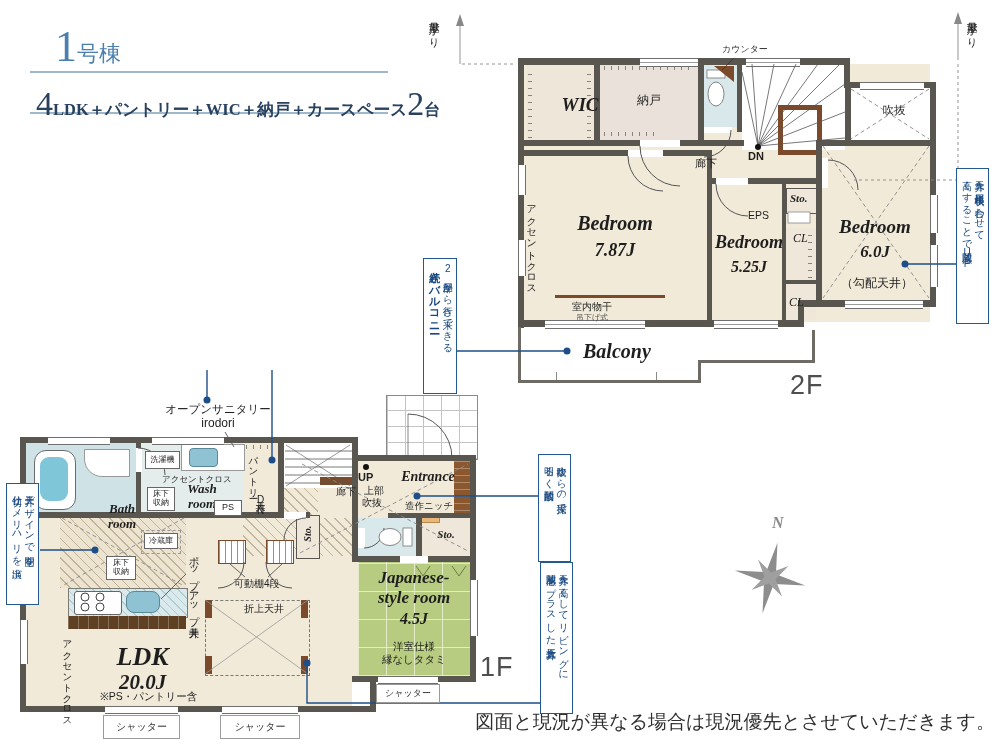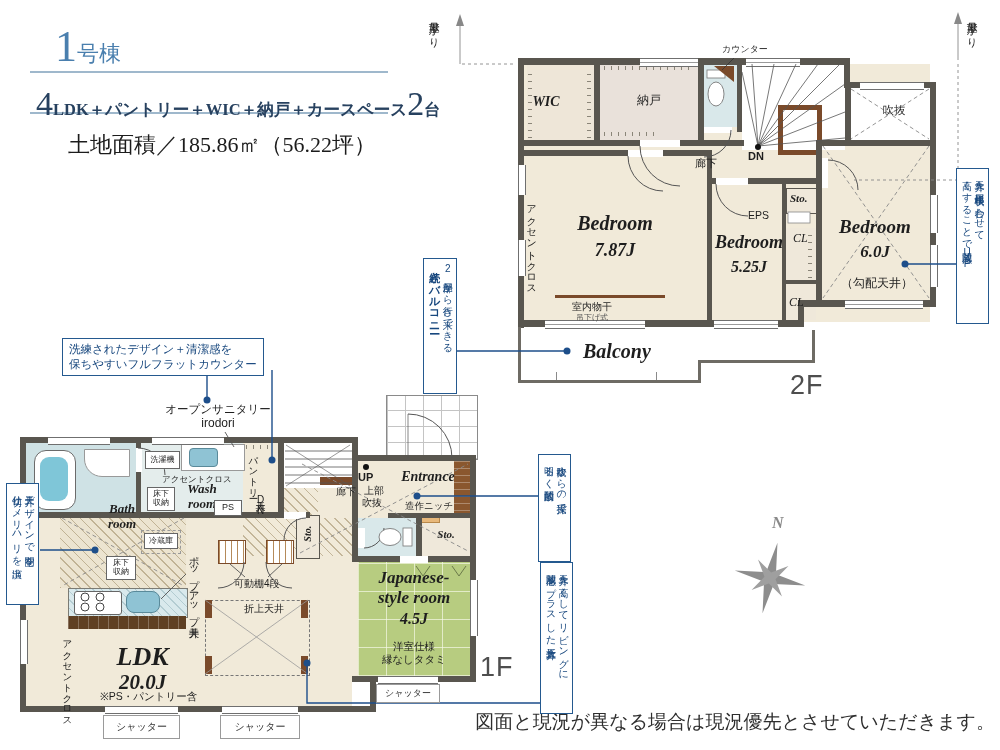--- a/index.html
+++ b/index.html
@@ -39,21 +39,20 @@
 <div class="sheet">
 
   <div class="lbl" style="left:55px;top:22px;color:#4a7fae;">
     <span class="serifb" style="font-size:44px;font-style:normal;font-weight:normal;font-family:'Liberation Serif',serif;">1</span><span style="font-size:22px;font-family:'Liberation Serif',serif;">号棟</span>
   </div>
   <div class="abs" style="left:30px;top:71px;width:358px;height:1.5px;background:#9fb8cc;"></div>
   <div class="lbl" style="left:36px;top:84px;color:#27415f;font-family:'Liberation Serif',serif;">
     <span style="font-size:34px;">4</span><span style="font-size:16.5px;font-weight:bold;">LDK＋パントリー＋WIC＋納戸＋カースペース</span><span style="font-size:34px;">2</span><span style="font-size:16px;font-weight:bold;">台</span>
   </div>
   <div class="abs" style="left:30px;top:112px;width:358px;height:1.5px;background:#9fb8cc;"></div>
-  <div class="lbl" style="left:68px;top:132px;font-size:22px;font-family:'Liberation Serif',serif;color:#1c1c1c;">土地面積／185.86㎡（56.22坪）</div>
 
   <div class="room" style="left:524px;top:64px;width:406px;height:258px;background:#f1ead9;"></div>
   <div class="room" style="left:527px;top:64px;width:67px;height:76px;background:#eee6d8;"></div>
   <div class="room" style="left:600px;top:64px;width:98px;height:76px;background:#e9e1da;"></div>
   <div class="room" style="left:703px;top:64px;width:34px;height:63px;background:#d9e8ea;"></div>
   <div class="room" style="left:742px;top:64px;width:103px;height:86px;background:#ffffff;"></div>
   <div class="room" style="left:851px;top:88px;width:79px;height:52px;background:#ffffff;"></div>
   <div class="room" style="left:786px;top:188px;width:30px;height:24px;background:#efe8da;border:1px solid #59564f;"></div>
   <div class="room" style="left:786px;top:228px;width:30px;height:52px;background:#efe8da;"></div>
   <div class="room" style="left:786px;top:284px;width:30px;height:36px;background:#efe8da;"></div>
@@ -297,21 +296,21 @@
 
     <g transform="translate(770,578) rotate(12)">
       <polygon points="0,-36 5,-5 36,0 5,5 0,36 -5,5 -36,0 -5,-5" fill="#8d8d8d"></polygon>
       <polygon points="0,-22 4,-4 22,0 4,4 0,22 -4,4 -22,0 -4,-4" transform="rotate(45)" fill="#9f9f9f"></polygon>
     </g>
   </svg>
 
   <div class="lbl vtext" style="left:428px;top:14px;font-size:10.5px;color:#222;">母屋下がり</div>
   <div class="lbl vtext" style="left:966px;top:14px;font-size:10.5px;color:#222;">母屋下がり</div>
   <div class="lbl" style="left:722px;top:44px;font-size:9px;">カウンター</div>
-  <div class="lbl serifb ctr" style="left:516px;top:94px;width:60px;font-size:14px;">WIC</div>
+  <div class="lbl serifb ctr" style="left:550px;top:94px;width:60px;font-size:19px;">WIC</div>
   <div class="lbl ctr" style="left:604px;top:94px;width:90px;font-size:12px;">納戸</div>
   <div class="lbl" style="left:748px;top:150px;font-size:11px;font-weight:bold;">DN</div>
   <div class="lbl" style="left:695px;top:157px;font-size:11px;">廊下</div>
   <div class="lbl ctr" style="left:872px;top:104px;width:44px;font-size:11.5px;">吹抜</div>
   <div class="lbl serifb" style="left:790px;top:192px;font-size:11px;">Sto.</div>
   <div class="lbl" style="left:748px;top:209px;font-size:10.5px;">EPS</div>
   <div class="lbl serifb" style="left:793px;top:232px;font-size:12px;font-weight:normal;">CL</div>
   <div class="lbl serifb" style="left:789px;top:296px;font-size:12px;font-weight:normal;">CL</div>
   <div class="lbl vtext" style="left:526px;top:198px;font-size:10px;letter-spacing:0;">アクセントクロス</div>
   <div class="lbl serifb ctr" style="left:545px;top:212px;width:140px;font-size:20px;">Bedroom</div>
@@ -328,24 +327,20 @@
 
   <div class="callout vcallout" style="left:423px;top:258px;height:126px;">
     <div>2部屋から行き来できる</div>
     <div class="vc-strong">続きバルコニー</div>
   </div>
   <div class="callout vcallout" style="left:956px;top:168px;height:146px;">
     <div>天井を屋根形状に合わせて</div>
     <div>高くすることで開放感UP</div>
   </div>
 
-  <div class="callout hcallout" style="left:62px;top:338px;">
-    <div>洗練されたデザイン＋清潔感を</div>
-    <div>保ちやすいフルフラットカウンター</div>
-  </div>
   <div class="lbl ctr" style="left:158px;top:403px;width:120px;font-size:11.5px;">オープンサニタリー</div>
   <div class="lbl ctr" style="left:158px;top:417px;width:120px;font-size:12px;">irodori</div>
 
   <div class="lbl serifb ctr" style="left:92px;top:478px;width:60px;font-size:13px;margin-top:24px;">
     <div>Bath</div>
     <div>room</div>
   </div>
   <div class="lbl serifb ctr" style="left:172px;top:482px;width:60px;font-size:13px;">
     <div>Wash</div>
     <div>room</div>

